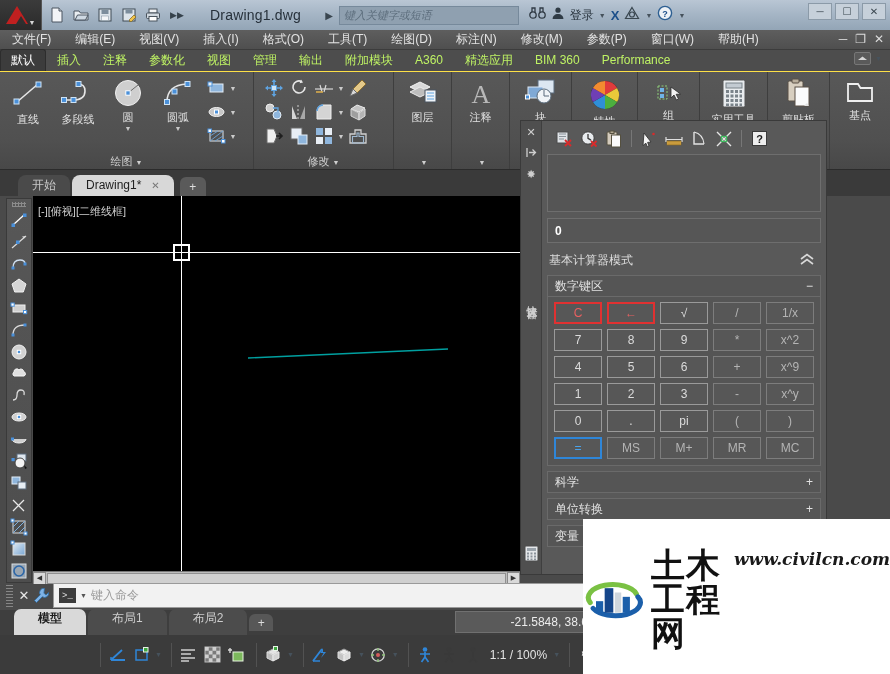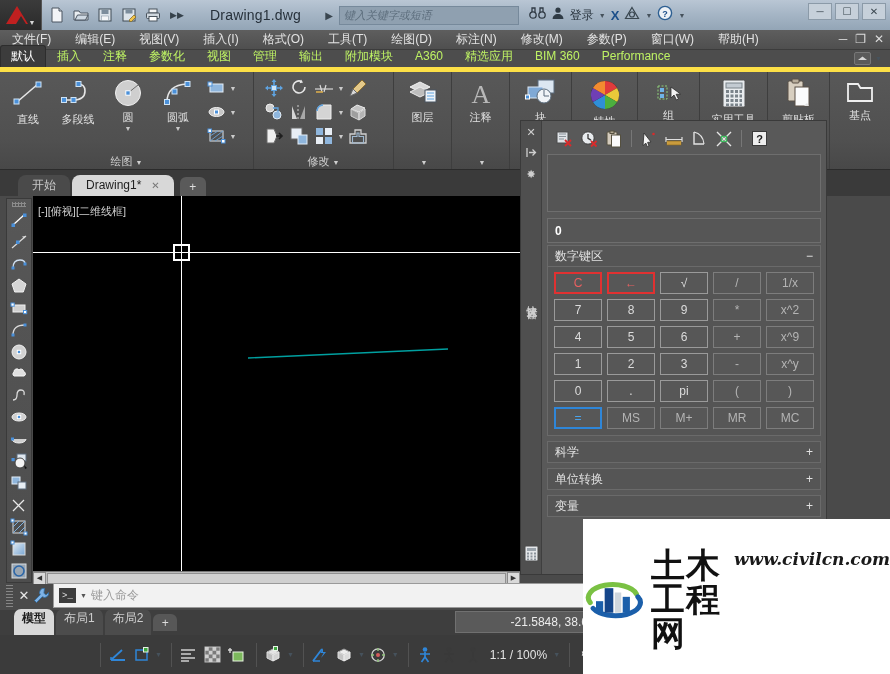--- a/index.html
+++ b/index.html
@@ -92,21 +92,21 @@
     font-size: 12px; color: #e2e2e2;
     padding: 0 12px; line-height:20px; white-space:nowrap;
   }
   .menu-win-ctrls { position:absolute; right:6px; top:2px; display:flex; gap:8px; align-items:center; color:#dcdcdc; font-size:12px; }
 
   
   .ribbontabs {
     position:absolute; left:0; top:50px; width:890px; height:22px;
     background:#4d4d4d;
     display:flex; align-items:flex-end;
-    border-bottom: 5px solid #fde047;
+    border-bottom: 1px solid #fde047;
   }
   .rtab {
     font-size: 12px; color:#bef264;
     padding: 3px 11px 3px 11px; line-height:16px; white-space:nowrap;
   }
   .rtab.active {
     background:#3c3c3c; color:#ffffff;
     border-top-left-radius:3px; border-top-right-radius:3px;
     border:1px solid #2d2d2d; border-bottom:none;
     padding: 2px 10px 3px 10px;
@@ -275,21 +275,21 @@
     font-family:"Liberation Mono", monospace;
   }
   .cmd-ph { font-size:12px; color:#9b9b9b; }
 
   
   .layoutbar {
     position:absolute; left:0; top:610px; width:890px; height:25px;
     background:#3e3e3e; display:flex; align-items:center; padding-left:14px; gap:2px;
   }
   .ltab {
-    height:28px; padding:0 8px; font-size:12px; color:#cdcdcd;
+    height:28px; padding:0 24px; font-size:12px; color:#cdcdcd;
     background:#4c4c4c; line-height:18px;
     border-top-left-radius:7px; border-top-right-radius:7px;
   }
   .ltab.active { background:#d9d9d9; color:#1e1e1e; font-weight:bold;}
   .ltab-plus { width:24px; height:17px; background:#575757; color:#ddd; font-size:12px;
     display:flex; align-items:center; justify-content:center;
     border-top-left-radius:6px; border-top-right-radius:6px;}
   .coordbox {
     position:absolute; left:455px; top:611px; width:160px; height:22px;
     background:#5a5a5a; border:1px solid #707070;
@@ -1000,20 +1000,28 @@
       </div>
 
       <div class="calc-history">
         <span></span>
       </div>
 
       <div class="calc-input">
         <span>0</span>
       </div>
 
+      <div class="calc-modehdr">
+        <span>基本计算器模式</span>
+        <span>
+          <svg width="16" height="14" viewBox="0 0 16 14">
+              <path d="M2 7l6-4.5L14 7M2 12l6-4.5L14 12" fill="none" stroke="#d8d8d8" stroke-width="1.6"></path>
+            </svg>
+        </span>
+      </div>
 
       <div class="calc-section">
         <div class="calc-sec-hdr">
           <span>数字键区</span>
           <span>−</span>
         </div>
         <div class="keypad">
           <div class="key red">C</div>
           <div class="key red">←</div>
           <div class="key">√</div>

